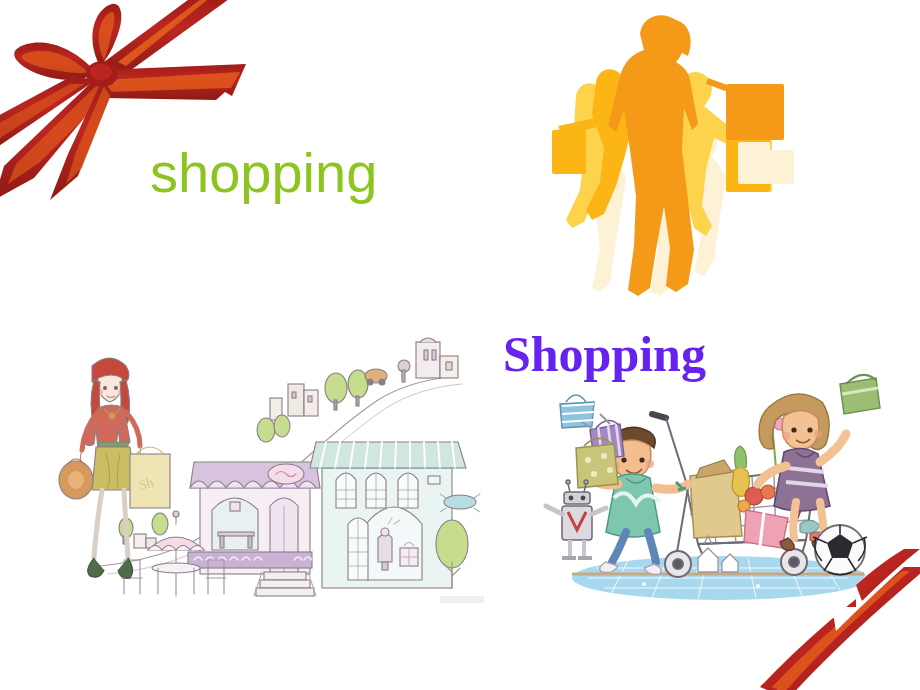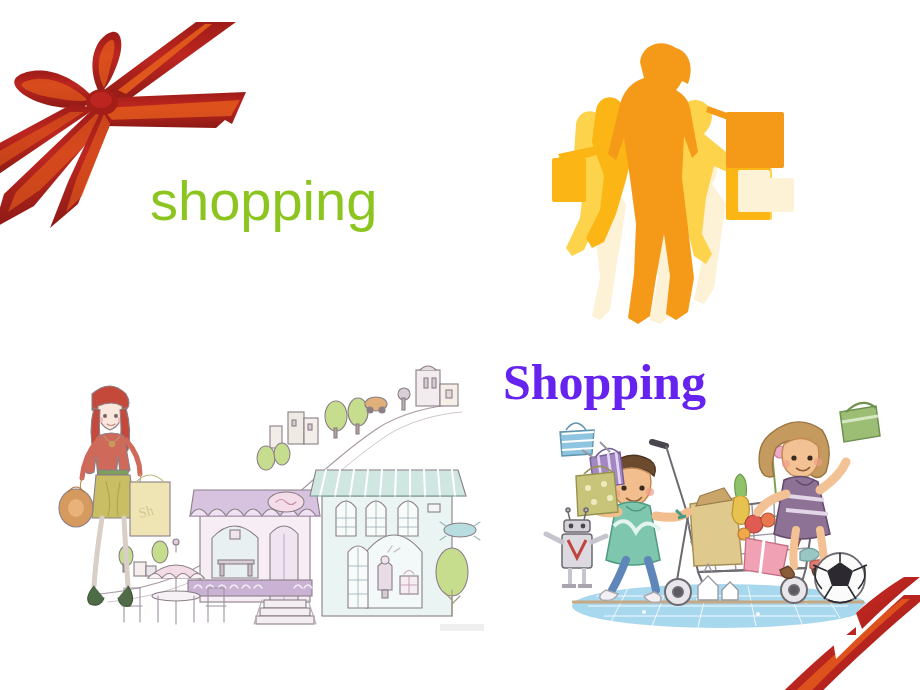--- a/index.html
+++ b/index.html
@@ -10,21 +10,21 @@
   body {
     font-family: "Liberation Sans", sans-serif;
   }
   #slide {
     position: relative;
     width: 920px;
     height: 690px;
     background: #ffffff;
     overflow: hidden;
   }
-  .layer { position: absolute; margin-top: 28px; }
+  .layer { position: absolute; }
 
   
   #title-green {
     left: 150px;
     top: 142px;
     font-family: "Liberation Sans", sans-serif;
     font-size: 56px;
     font-weight: 400;
     color: #8CC520;
     letter-spacing: 0px;

